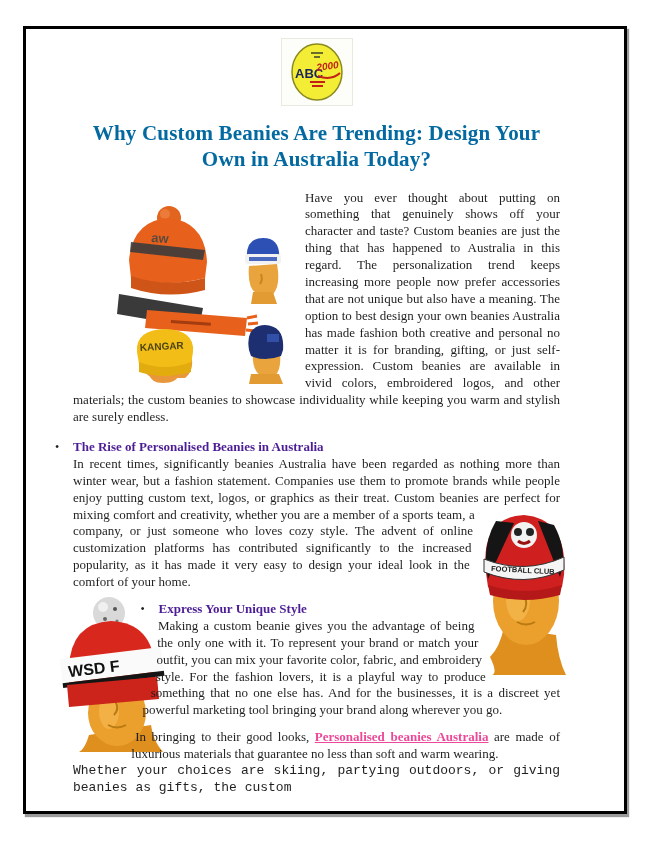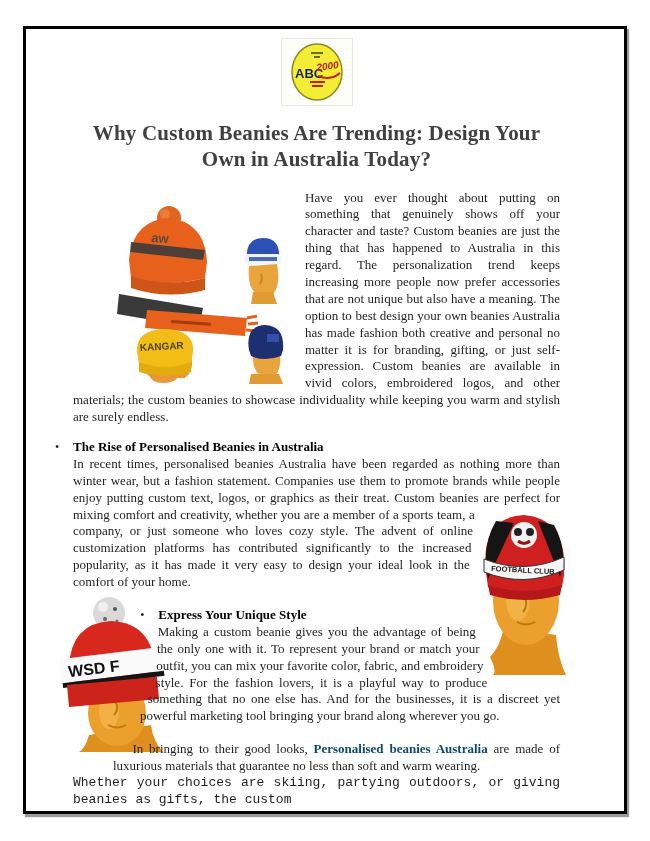--- a/index.html
+++ b/index.html
@@ -32,21 +32,21 @@
     box-shadow: 0 0 0 1px #e9e9e0;
     display: flex; align-items: center; justify-content: center;
   }
   .title {
     margin: 15px auto 0;
     max-width: 500px;
     text-align: center;
     font-size: 21px;
     line-height: 1.25;
     font-weight: 700;
-    color: #404040;
+    color: #0369a1;
     letter-spacing: 0.2px;
   }
   .btext {
     font-size: 13px;
     line-height: 1.3;
     text-align: justify;
   }
   .intro-p { margin-top: 17px; }
   .float-collage {
     float: left;
@@ -60,32 +60,33 @@
     shape-outside: polygon(18% 0%, 100% 0%, 100% 100%, 30% 100%, 10% 48%);
   }
   .float-wsd {
     float: left;
     width: 126px; height: 158px;
     margin: 4px -26px 0 -14px;
     shape-outside: polygon(0% 0%, 100% 0%, 96% 52%, 78% 72%, 66% 100%, 0% 100%);
   }
   .sec { margin-top: 13px; }
   .sec .shead { font-size: 13px; line-height: 1.3; }
-  .shead-text { font-weight: 700; color: #000000; }
+  .shead-text { font-weight: 700; color: #4c1d95; }
   .marker {
     display: inline-block;
     width: 18px;
     margin-left: -18px;
     font-size: 12px;
   }
-  .lvl2 { margin-left: 40px; margin-top: 16px; }
+  .lvl2 { margin-left: 40px; margin-top: 10px; }
   .outdent { margin-left: -40px; font-family: Liberation Mono, monospace; }
   .doc-link {
-    color: #0c4a6e;
+    color: #ec4899;
     font-weight: 700;
+    text-decoration: underline;
     cursor: pointer;
   }
   svg text { font-family: "Liberation Sans", sans-serif; }
 </style>
 </head>
 <body>
 
 <div class="frame">
   <div class="content">
 
@@ -147,21 +148,21 @@
         </svg>
       </span>
       <span>Have you ever thought about putting on something that genuinely shows off your character and taste? Custom beanies are just the thing that has happened to Australia in this regard. The personalization trend keeps increasing more people now prefer accessories that are not unique but also have a meaning. The option to best design your own beanies Australia has made fashion both creative and personal no matter it is for branding, gifting, or just self-expression. Custom beanies are available in vivid colors, embroidered logos, and other materials; the custom beanies to showcase individuality while keeping you warm and stylish are surely endless.</span>
     </p>
 
     <div class="sec lvl1">
       <div class="shead">
         <span class="marker">•</span><span class="shead-text">The Rise of Personalised Beanies in Australia</span>
       </div>
       <p class="btext">
-        <span>In recent times, personalised beanies Australia have been regarded as nothing more than winter wear, but a fashion statement. Companies use them to promote brands while people enjoy putting custom text, logos, or graphics as their treat. Custom beanies </span><span class="float-football">
+        <span>In recent times, significantly beanies Australia have been regarded as nothing more than winter wear, but a fashion statement. Companies use them to promote brands while people enjoy putting custom text, logos, or graphics as their treat. Custom beanies </span><span class="float-football">
           <svg width="112" height="168" viewBox="0 0 112 168">
             <g>
               <path d="M24 148 Q32 164 26 166 L100 166 Q92 150 90 126 L38 118 Q34 138 24 148 Z" fill="#de8f1d"></path>
               <ellipse cx="60" cy="92" rx="33" ry="44" fill="#eb9f2d"></ellipse>
               <ellipse cx="52" cy="90" rx="12" ry="22" fill="#f6bd55" opacity="0.65"></ellipse>
               <path d="M58 86 Q63 96 57 103 M51 113 Q60 118 69 113" stroke="#b97a12" stroke-width="2" fill="none"></path>
               <path d="M20 64 Q14 8 58 6 Q102 10 98 66 L96 78 Q58 90 22 78 Z" fill="#cf1f1f"></path>
               <path d="M22 70 L48 14 L30 12 Q18 32 20 58 Z" fill="#151515"></path>
               <path d="M94 68 L72 12 L88 16 Q100 38 96 60 Z" fill="#151515"></path>
               <path d="M18 50 Q58 66 98 48 L98 61 Q58 79 18 63 Z" fill="#f5f5f5" stroke="#333" stroke-width="1"></path>

